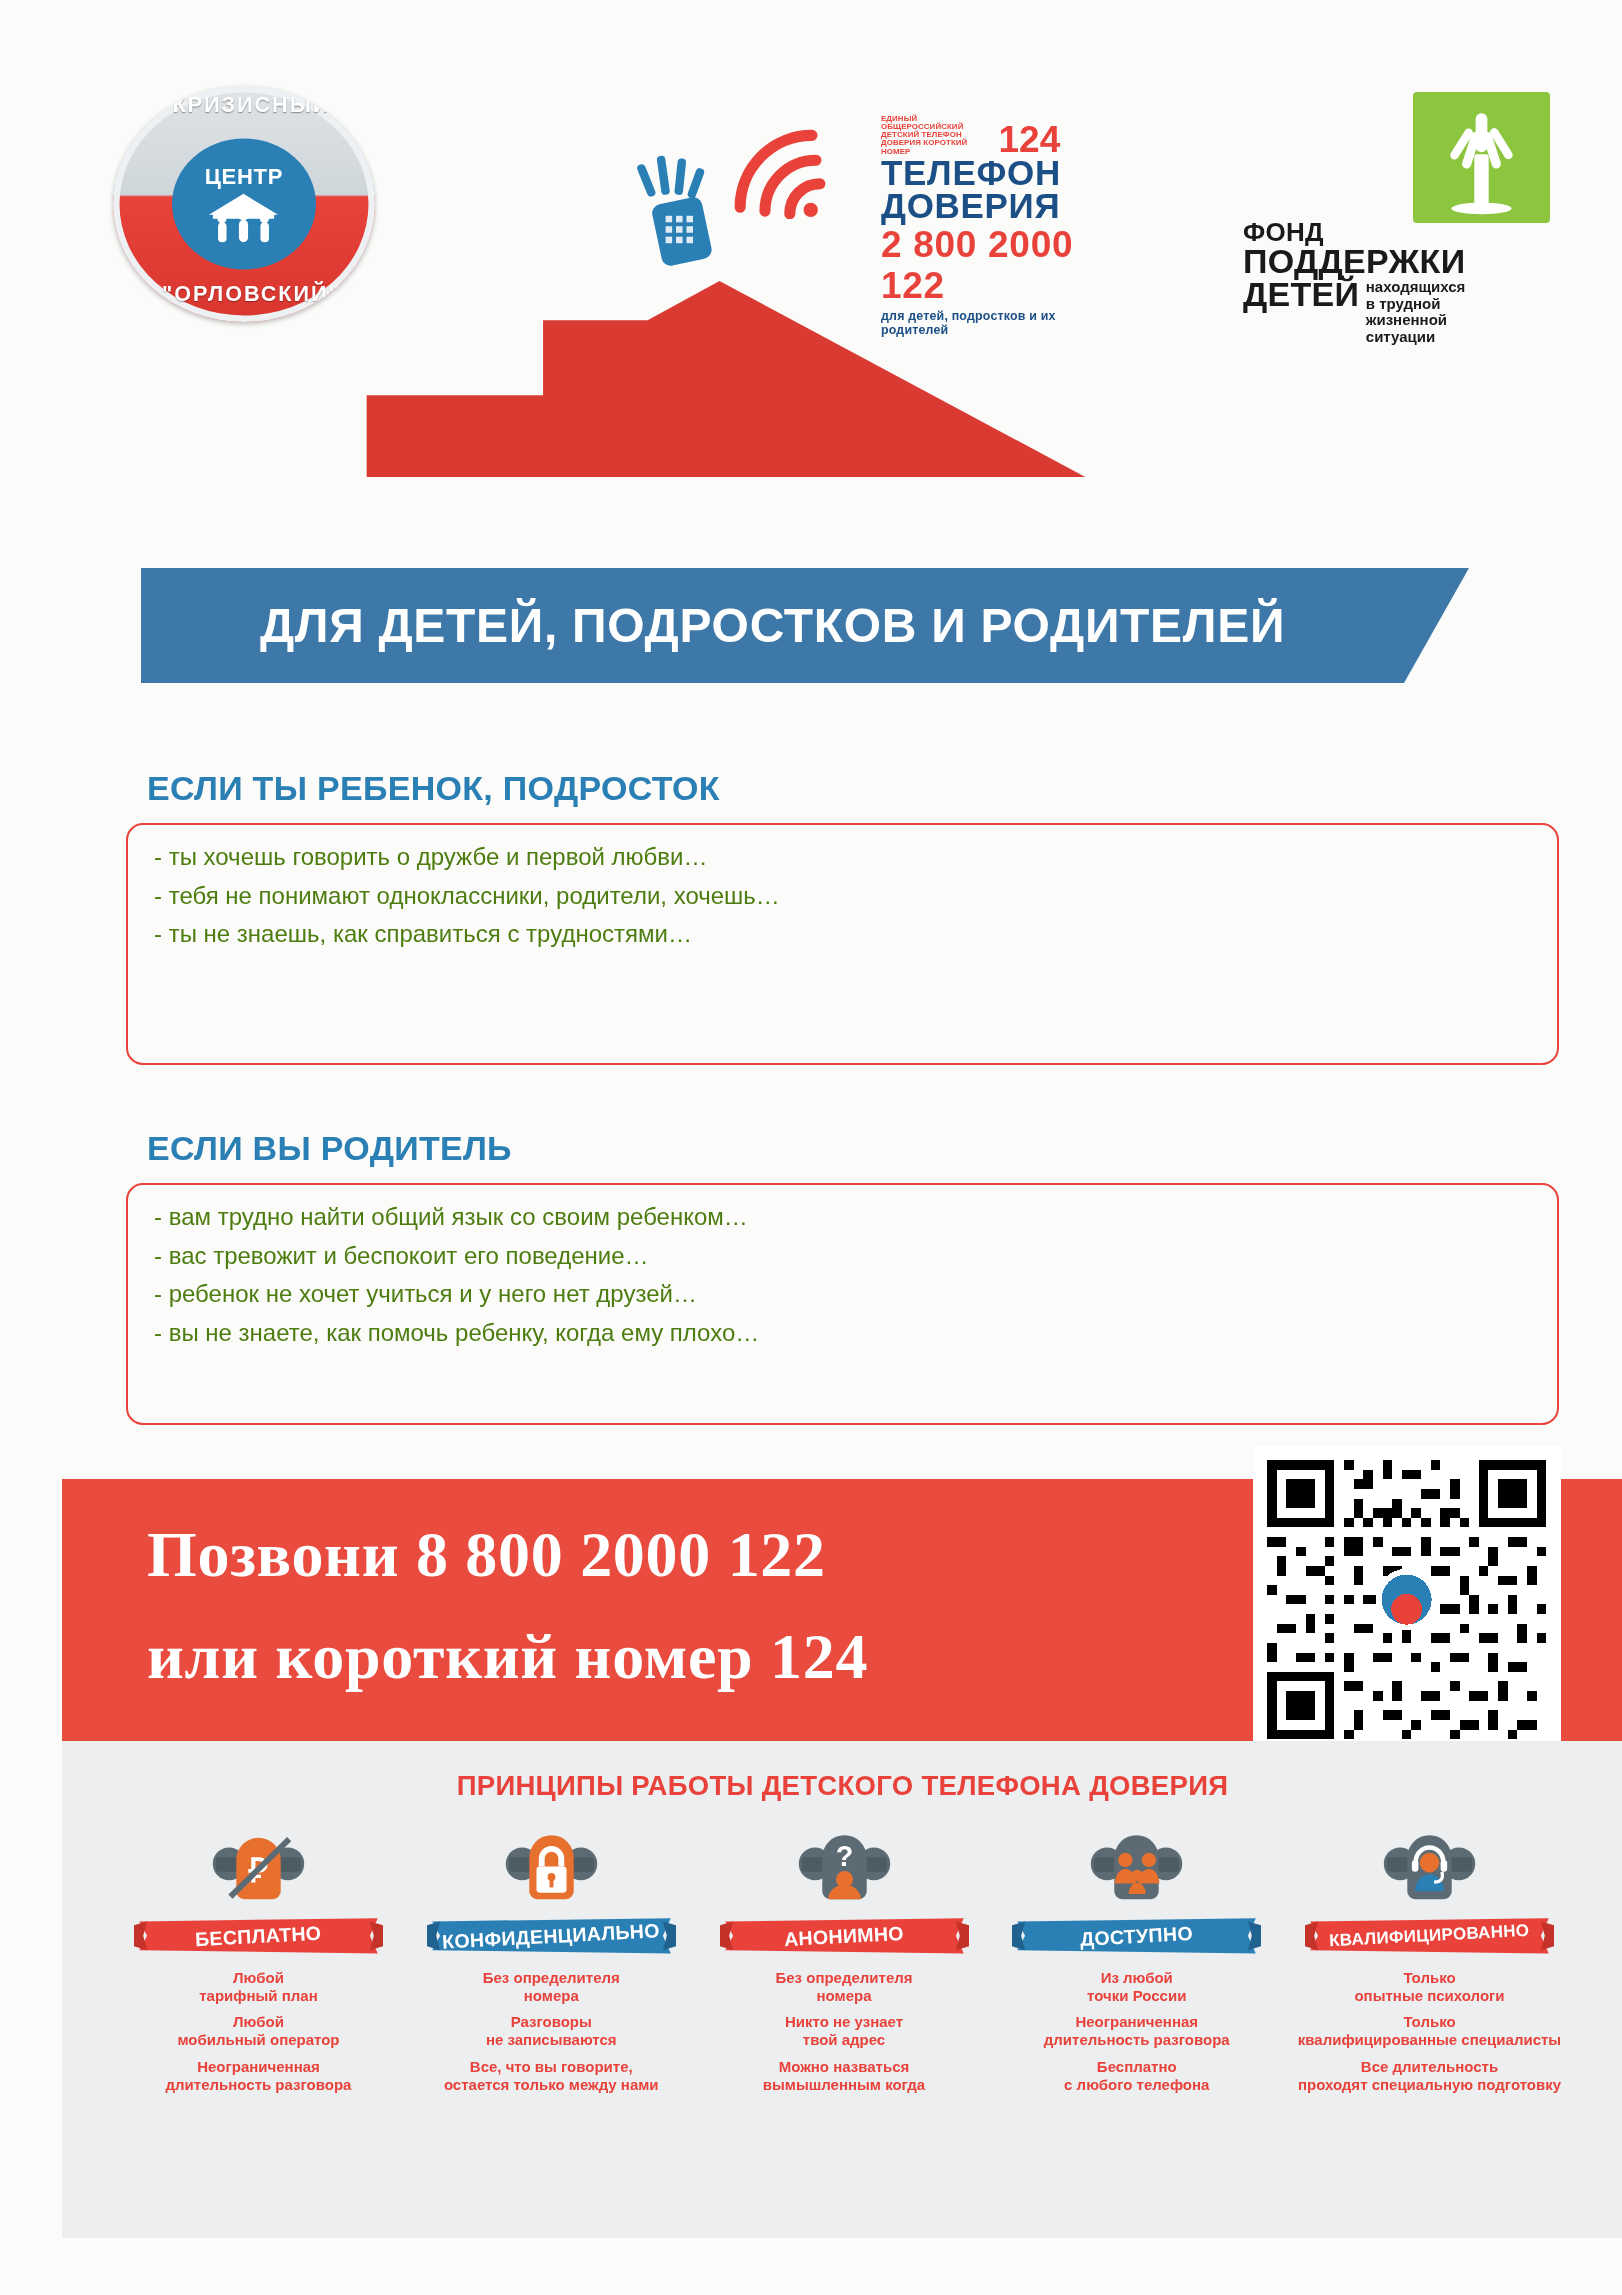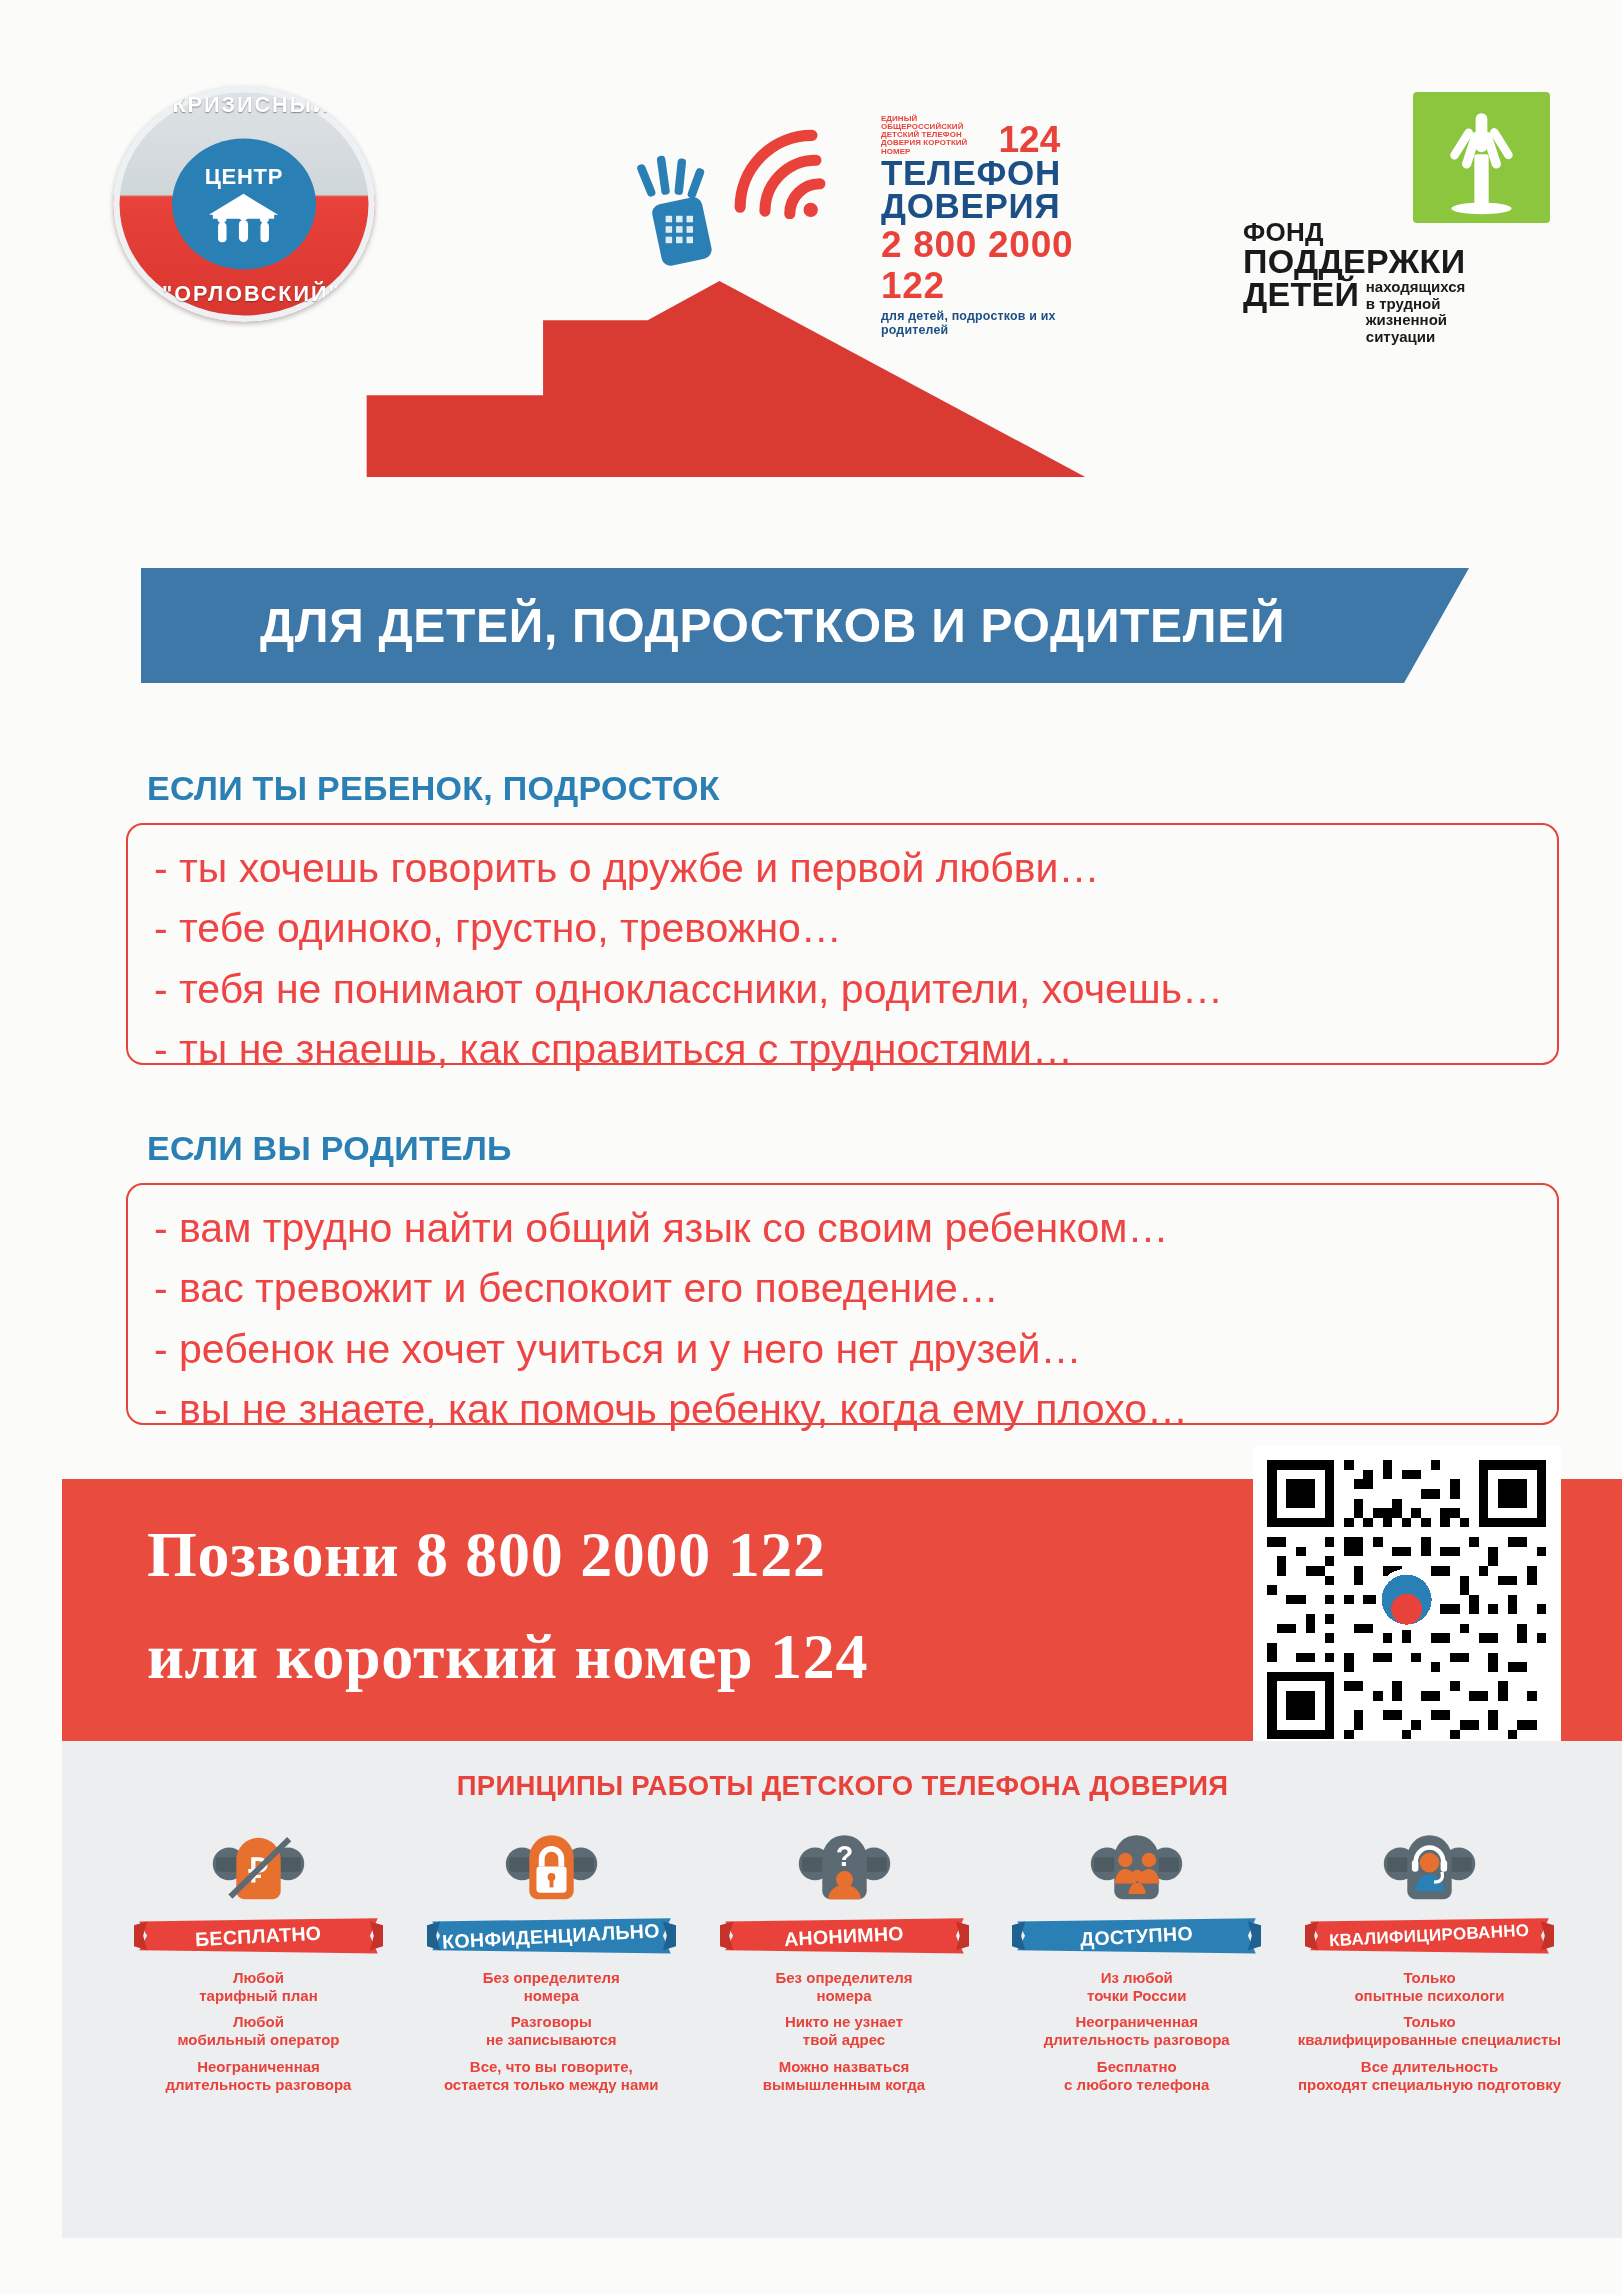--- a/index.html
+++ b/index.html
@@ -272,22 +272,22 @@
   }
   .sec-box {
     position: absolute;
     border: 2px solid #e8423a;
     border-radius: 17px;
     box-sizing: border-box;
     padding: 17px 26px 19.6px 26px;
   }
   .sec-box p {
     margin: 0 0 7.9px 0;
-    font-size: 41px;
-    color: #ef4444;
+    font-size: 24px;
+    color: #4d7c0f;
     line-height: 1.28;
     white-space: nowrap;
   }
   .sec-box p:last-child { margin-bottom: 0; }
 
   #heading-child { left: 147px; top: 769px; }
   #box-child { left: 126px; top: 823px; width: 1433px; height: 242px; }
   #heading-parent { left: 147px; top: 1129px; }
   #box-parent { left: 126px; top: 1183px; width: 1433px; height: 242px; }
 
@@ -493,21 +493,20 @@
       </svg>
     </div>
     <div class="band-blue">
       <span class="band-blue-text">ДЛЯ ДЕТЕЙ, ПОДРОСТКОВ И РОДИТЕЛЕЙ</span>
     </div>
   </div>
 
   <div class="sec-heading" id="heading-child">ЕСЛИ ТЫ РЕБЕНОК, ПОДРОСТОК</div>
   <div class="sec-box" id="box-child">
     <p>- ты хочешь говорить о дружбе и первой любви…</p>
-    <p>- тебе одиноко, грустно, тревожно…</p>
     <p>- тебя не понимают одноклассники, родители, хочешь…</p>
     <p>- ты не знаешь, как справиться с трудностями…</p>
   </div>
 
   <div class="sec-heading" id="heading-parent">ЕСЛИ ВЫ РОДИТЕЛЬ</div>
   <div class="sec-box" id="box-parent">
     <p>- вам трудно найти общий язык со своим ребенком…</p>
     <p>- вас тревожит и беспокоит его поведение…</p>
     <p>- ребенок не хочет учиться и у него нет друзей…</p>
     <p>- вы не знаете, как помочь ребенку, когда ему плохо…</p>

